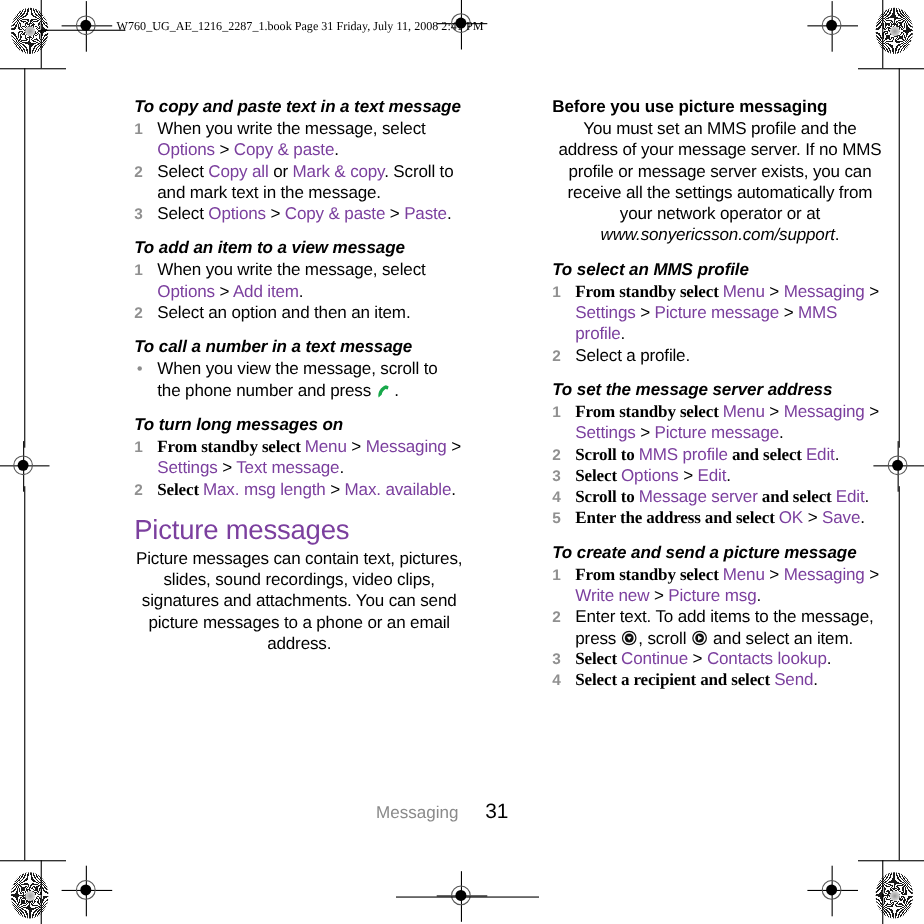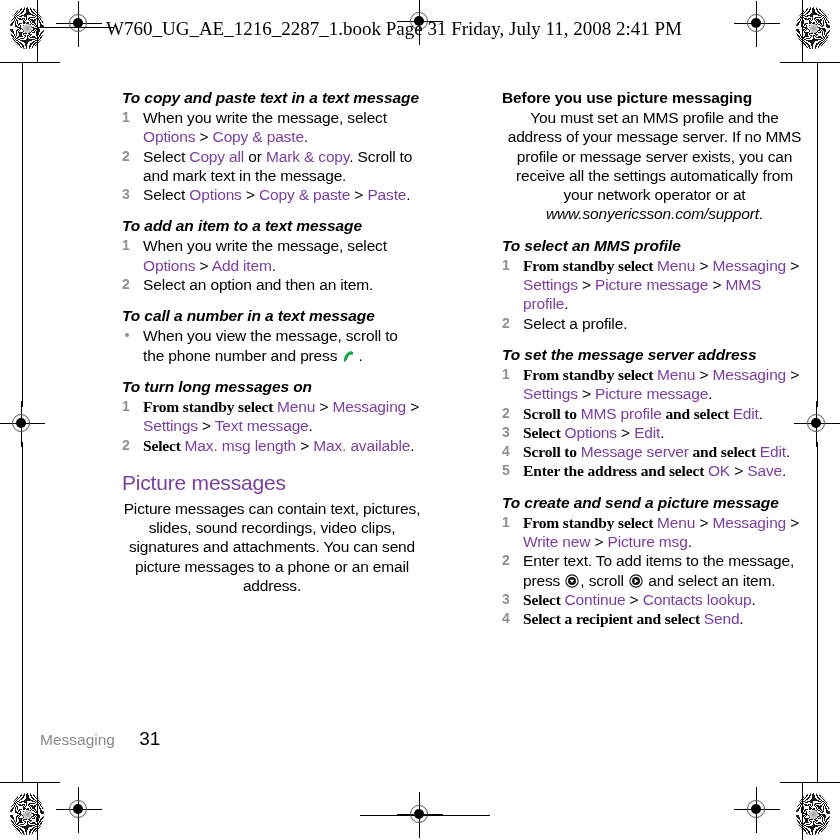--- a/index.html
+++ b/index.html
@@ -73,21 +73,21 @@
     position: absolute;
     background: #000;
   }
 
   
   .doc-header {
     position: absolute;
     left: 106px;
     top: 18px;
     font-family: "Liberation Serif", serif;
-    font-size: 19px;
+    font-size: 11px;
     color: #000;
     white-space: nowrap;
   }
   .doc-header .hdr-line {
     position: absolute;
     left: -68px;
     top: 9px;
     width: 76px;
     height: 1px;
     background: #000;
@@ -115,21 +115,21 @@
     margin: 0 0 1px 0;
     letter-spacing: -0.1px;
   }
   h3.proc-title.upright {
     font-style: normal;
   }
   .section-gap { height: 15px; }
   .section-gap.small { height: 12px; }
 
   h2.section-head {
-    font-size: 21px;
+    font-size: 25px;
     font-weight: normal;
     color: #7B3F9E;
     margin: 0 0 4px 0;
     line-height: 25px;
     letter-spacing: -0.2px;
   }
 
   p.body-text {
     font-size: 15.5px;
     line-height: 19.3px;
@@ -193,21 +193,21 @@
     vertical-align: -2px;
     margin: 0 1px;
   }
 
   
   .doc-footer {
     position: absolute;
     left: 0;
     top: 728px;
     width: 840px;
-    text-align: left;
+    text-align: center;
     padding-right: 76px;
     box-sizing: border-box;
     font-size: 15.5px;
     padding-left: 40px;
   }
   .doc-footer .chapter {
     color: #8a8a8a;
     margin-right: 20px;
   }
   .doc-footer .pageno {
@@ -296,21 +296,21 @@
 
 <div class="page-body">
   <div class="col col-left" id="col-left">
       <h3 class="proc-title">To copy and paste text in a text message</h3>
       <ol class="steps">
         <li><span class="num">1</span><span>When you write the message, select </span><span class="ui">Options</span><span> &gt; </span><span class="ui">Copy &amp; paste</span><span>.</span></li>
         <li><span class="num">2</span><span>Select </span><span class="ui">Copy all</span><span> or </span><span class="ui">Mark &amp; copy</span><span>. Scroll to and mark text in the message.</span></li>
         <li><span class="num">3</span><span>Select </span><span class="ui">Options</span><span> &gt; </span><span class="ui">Copy &amp; paste</span><span> &gt; </span><span class="ui">Paste</span><span>.</span></li>
       </ol>
       <div class="section-gap small"></div>
-      <h3 class="proc-title">To add an item to a text message</h3>
+      <h3 class="proc-title">To add an item to a view message</h3>
       <ol class="steps">
         <li><span class="num">1</span><span>When you write the message, select </span><span class="ui">Options</span><span> &gt; </span><span class="ui">Add item</span><span>.</span></li>
         <li><span class="num">2</span><span>Select an option and then an item.</span></li>
       </ol>
       <div class="section-gap small"></div>
       <h3 class="proc-title">To call a number in a text message</h3>
       <ul class="steps">
         <li><span class="bullet"></span><span>When you view the message, scroll to the phone number and press </span><svg viewBox="0 0 16 14" class="icon-call">
             <path d="M2.2 13.2 C1.2 8.2 4.2 3.0 9.4 1.2 L12.0 2.4 C11.9 3.6 11.6 4.6 11.1 5.5 L9.0 4.9 C7.0 6.2 5.7 8.2 5.3 10.6 Z" fill="#17a84a"></path>
           </svg><span>.</span></li>

